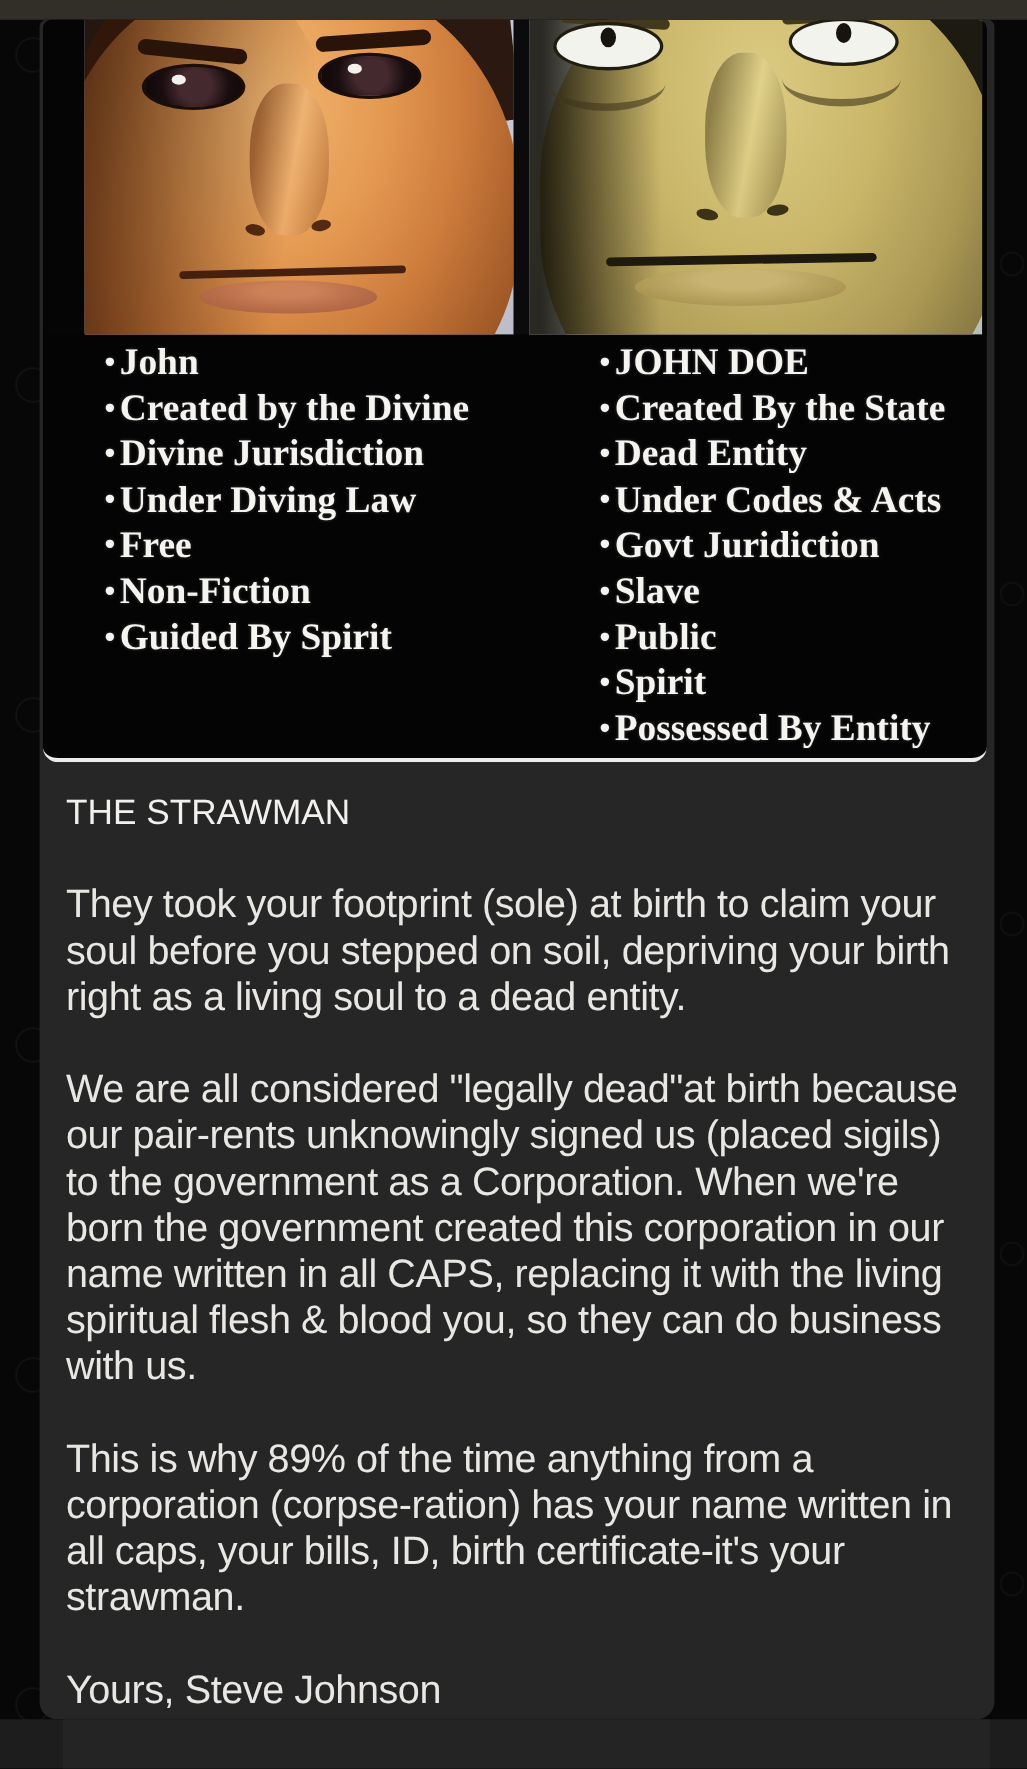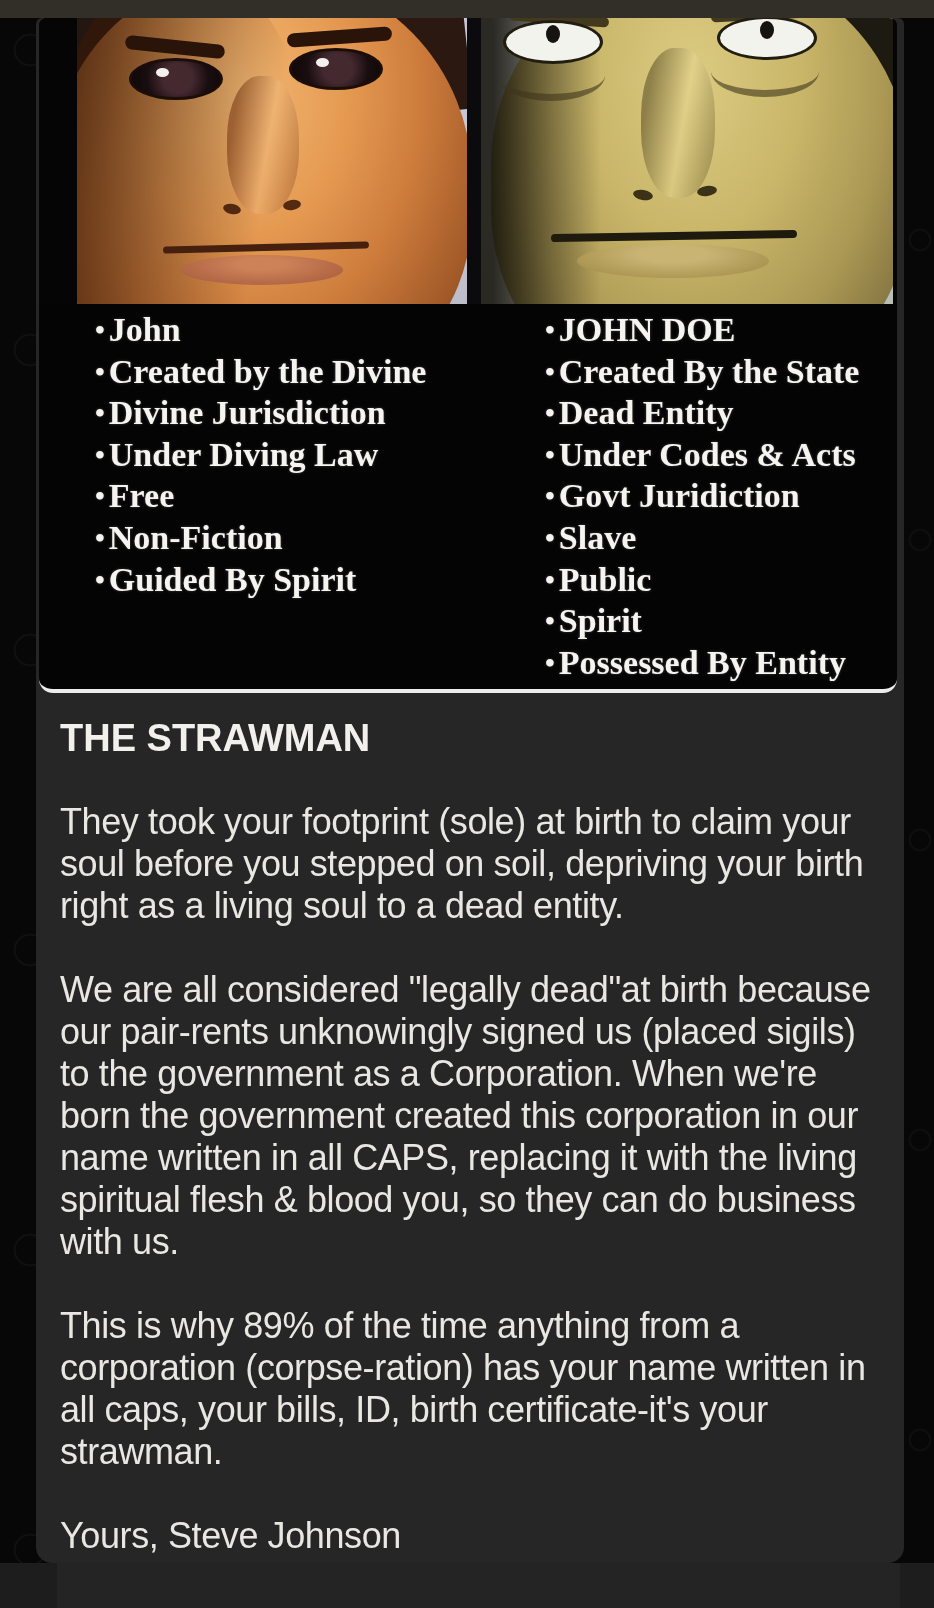--- a/index.html
+++ b/index.html
@@ -74,21 +74,21 @@
   .lists{position:relative;width:911px;height:385px;margin-left:40px;}
   .list-col{list-style:none;margin:0;padding:0;position:absolute;top:5px;white-space:nowrap;
     font-family:"Liberation Serif",serif;font-weight:bold;font-size:34px;line-height:41.6px;color:#f6f4f0;
     text-shadow:0 0 3px rgba(255,255,255,.25);}
   .col-left{left:16px;}
   .col-right{left:466px;}
   .bullet{font-size:28px;margin-right:4px;vertical-align:2px;}
   
   .caption{position:absolute;left:24px;top:699px;width:830px;color:#e9e7e3;
     font-size:36px;line-height:42px;letter-spacing:-0.4px;}
-  .caption h1{margin:0 0 42px 0;font-size:38px;line-height:42px;font-weight:bold;letter-spacing:0;color:#f2f0ed;}
+  .caption h1{margin:0 0 42px 0;font-size:32px;line-height:42px;font-weight:normal;letter-spacing:0;color:#f2f0ed;}
   .caption p{margin:0 0 42px 0;}
   .caption .signature{margin:0;}
   
   .bottom-strip{position:absolute;left:0;top:1563px;width:934px;height:45px;background:#1d1d1d;}
   .bottom-inner{position:absolute;left:57px;top:0;width:843px;height:45px;background:#242424;}
 </style>
 </head>
 <body>
 
 <div class="page">

